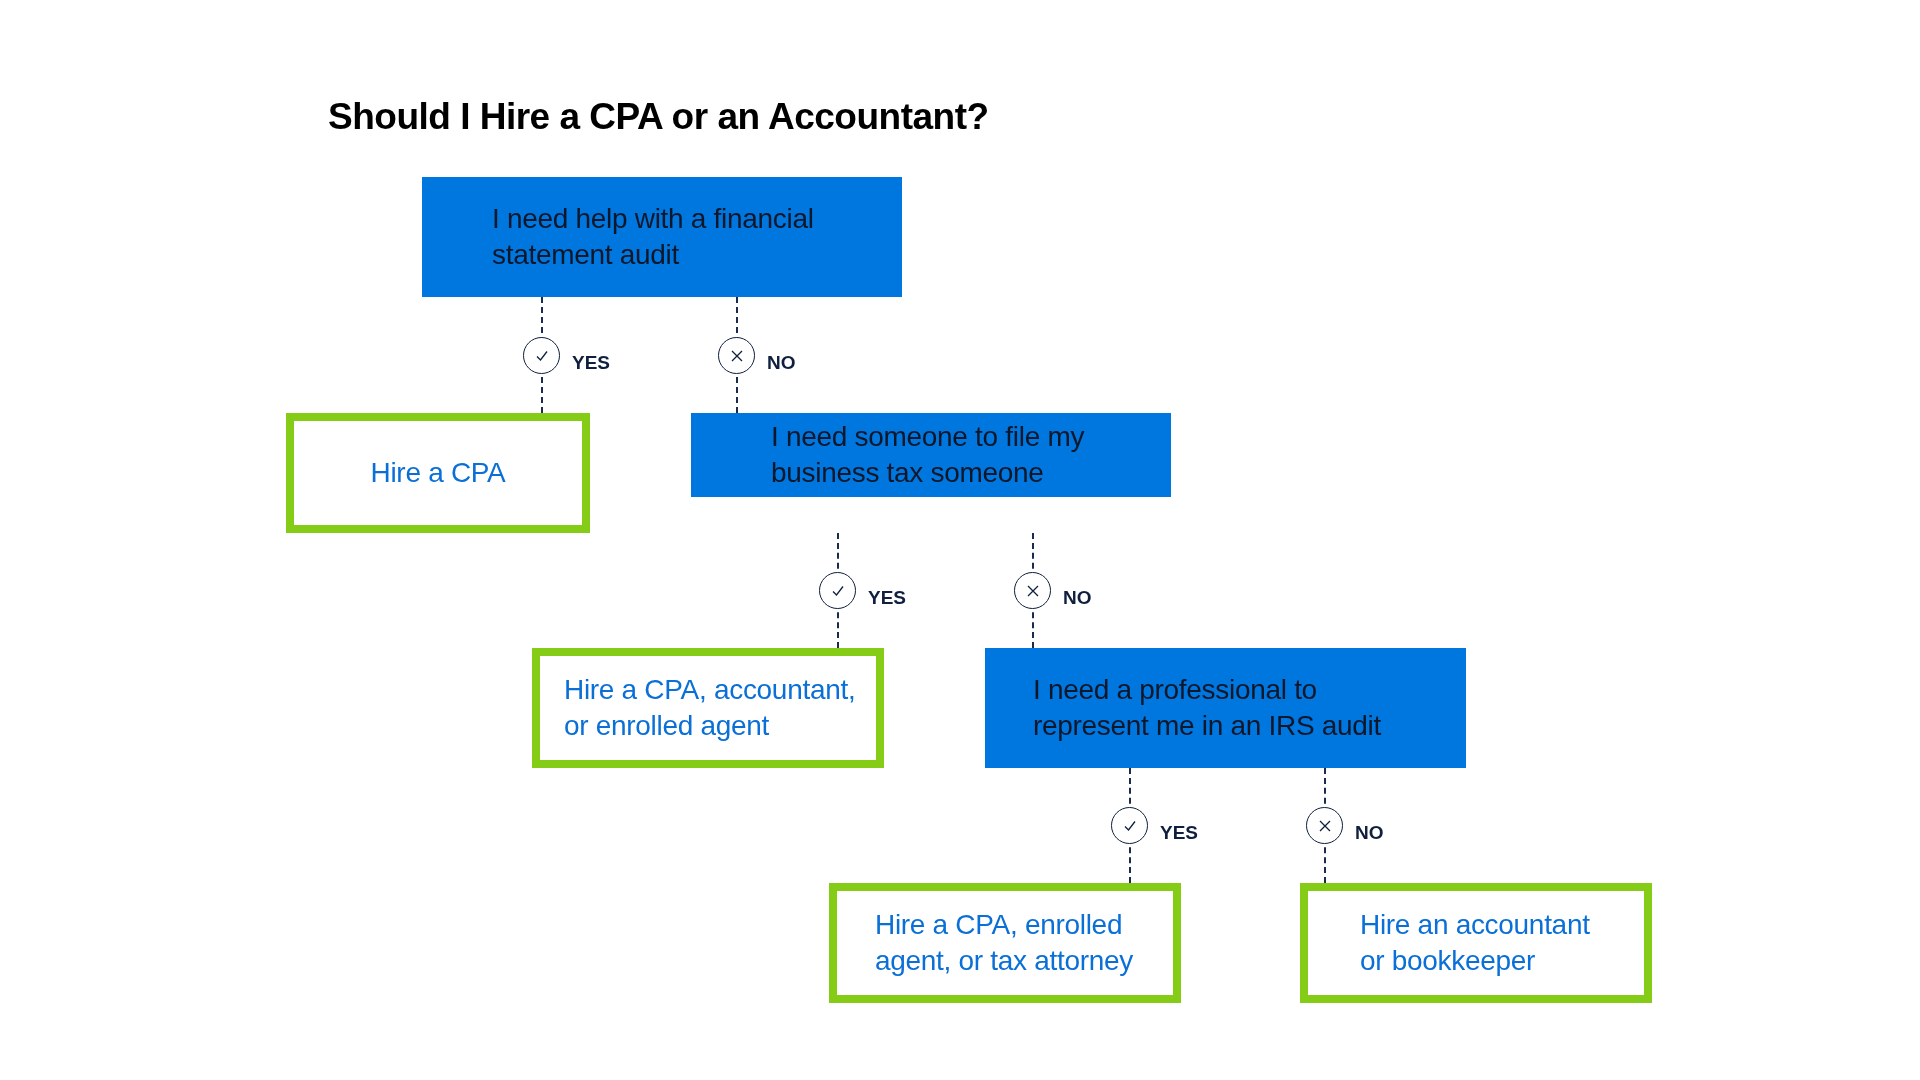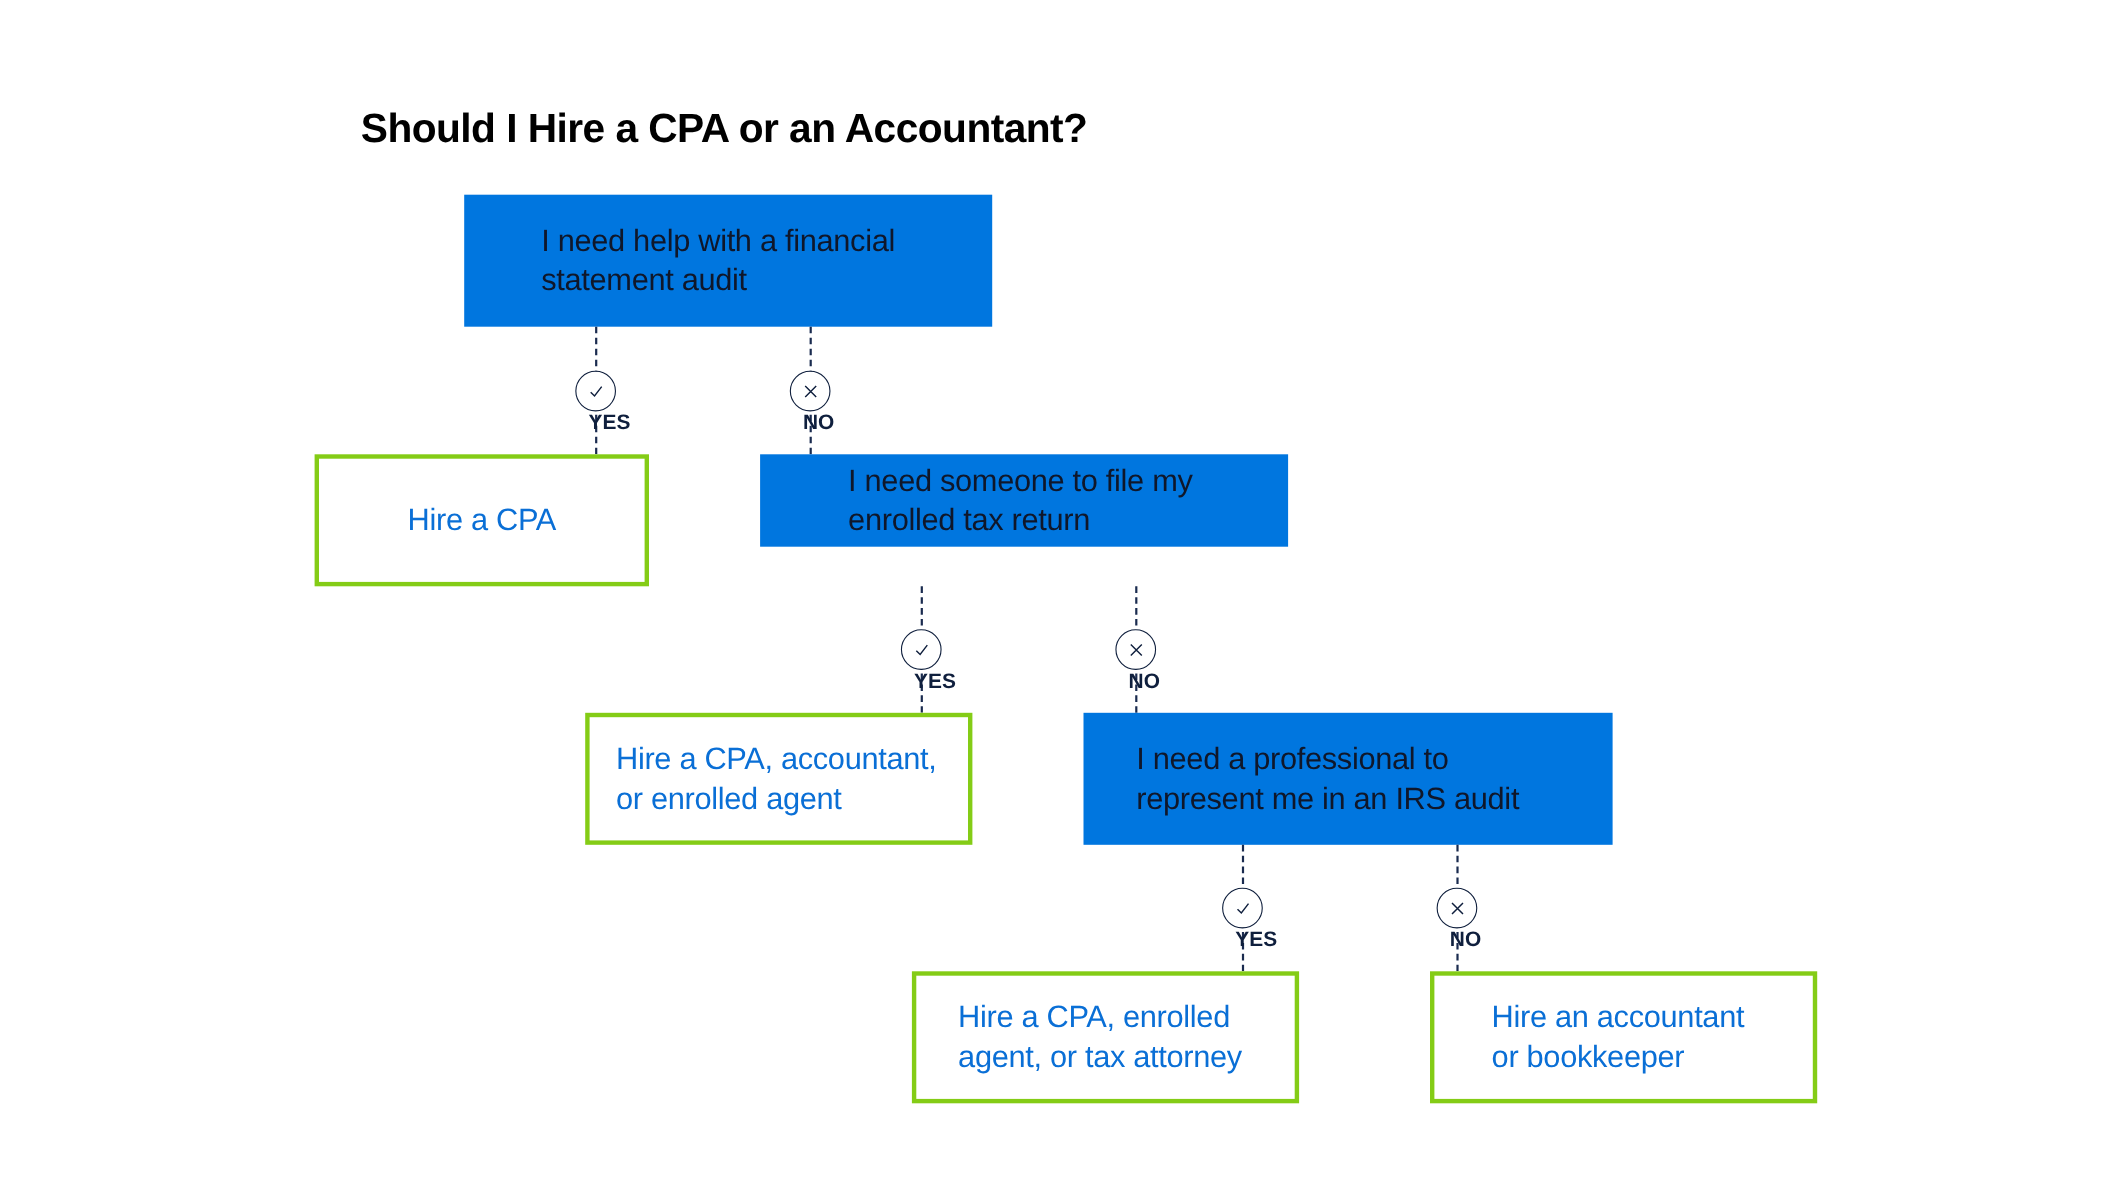--- a/index.html
+++ b/index.html
@@ -3,23 +3,23 @@
 <meta charset="utf-8">
 <style>
   html, body { margin: 0; padding: 0; background: #ffffff; }
   body { width: 1920px; height: 1080px; position: relative; overflow: hidden;
          font-family: "Liberation Sans", "DejaVu Sans", sans-serif; }
   .title { position: absolute; left: 328px; top: 96px; font-size: 37px; font-weight: 700;
            color: #000000; letter-spacing: -0.5px; margin: 0; }
   .node { position: absolute; box-sizing: border-box; display: flex; align-items: center; }
   .node span { display: block; font-size: 28px; line-height: 36px; letter-spacing: -0.3px; }
   .q { background: #0076df; color: #0f172a; }
-  .a { background: #ffffff; border: 4px solid #84cc16; color: #0a6fd6; }
+  .a { background: #ffffff; border: 8px solid #84cc16; color: #0a6fd6; }
   .conn { position: absolute; width: 0; border-left: 2px dashed #1a2b4f; }
-  .badge { position: absolute; display: flex; align-items: flex-start; flex-direction: column; }
+  .badge { position: absolute; display: flex; align-items: flex-end; }
   .circle { width: 37px; height: 37px; border-radius: 50%; border: 1.6px solid #0f1f3d; box-sizing: border-box;
             display: flex; align-items: center; justify-content: center; background: #fff; }
   .circle svg { width: 16px; height: 16px; }
   .blabel { margin-left: 12px; font-size: 19px; font-weight: 700; color: #0f1f3d; }
 </style>
 </head>
 <body>
 
 <h1 class="title">Should I Hire a CPA or an Accountant?</h1>
 
@@ -50,21 +50,21 @@
 </div>
 
 <div class="node a" style="left:286px; top:413px; width:304px; height:120px; justify-content:center;">
   <div>
     <span>Hire a CPA</span>
   </div>
 </div>
 <div class="node q" style="left:691px; top:413px; width:480px; height:84px; padding-left:80px;">
   <div>
     <span>I need someone to file my</span>
-    <span>enrolled tax return</span>
+    <span>business tax someone</span>
   </div>
 </div>
 
 <div class="conn" style="left:837px; top:533px; height:115px;"></div>
 <div class="conn" style="left:1032px; top:533px; height:115px;"></div>
 <div class="badge" style="left:819px; top:572px;">
   <div class="circle">
     <svg viewBox="0 0 16 16">
         <path d="M3 8.5 L6.5 12 L13 3.5" fill="none" stroke="#0f1f3d" stroke-width="1.3"></path>
       </svg>

